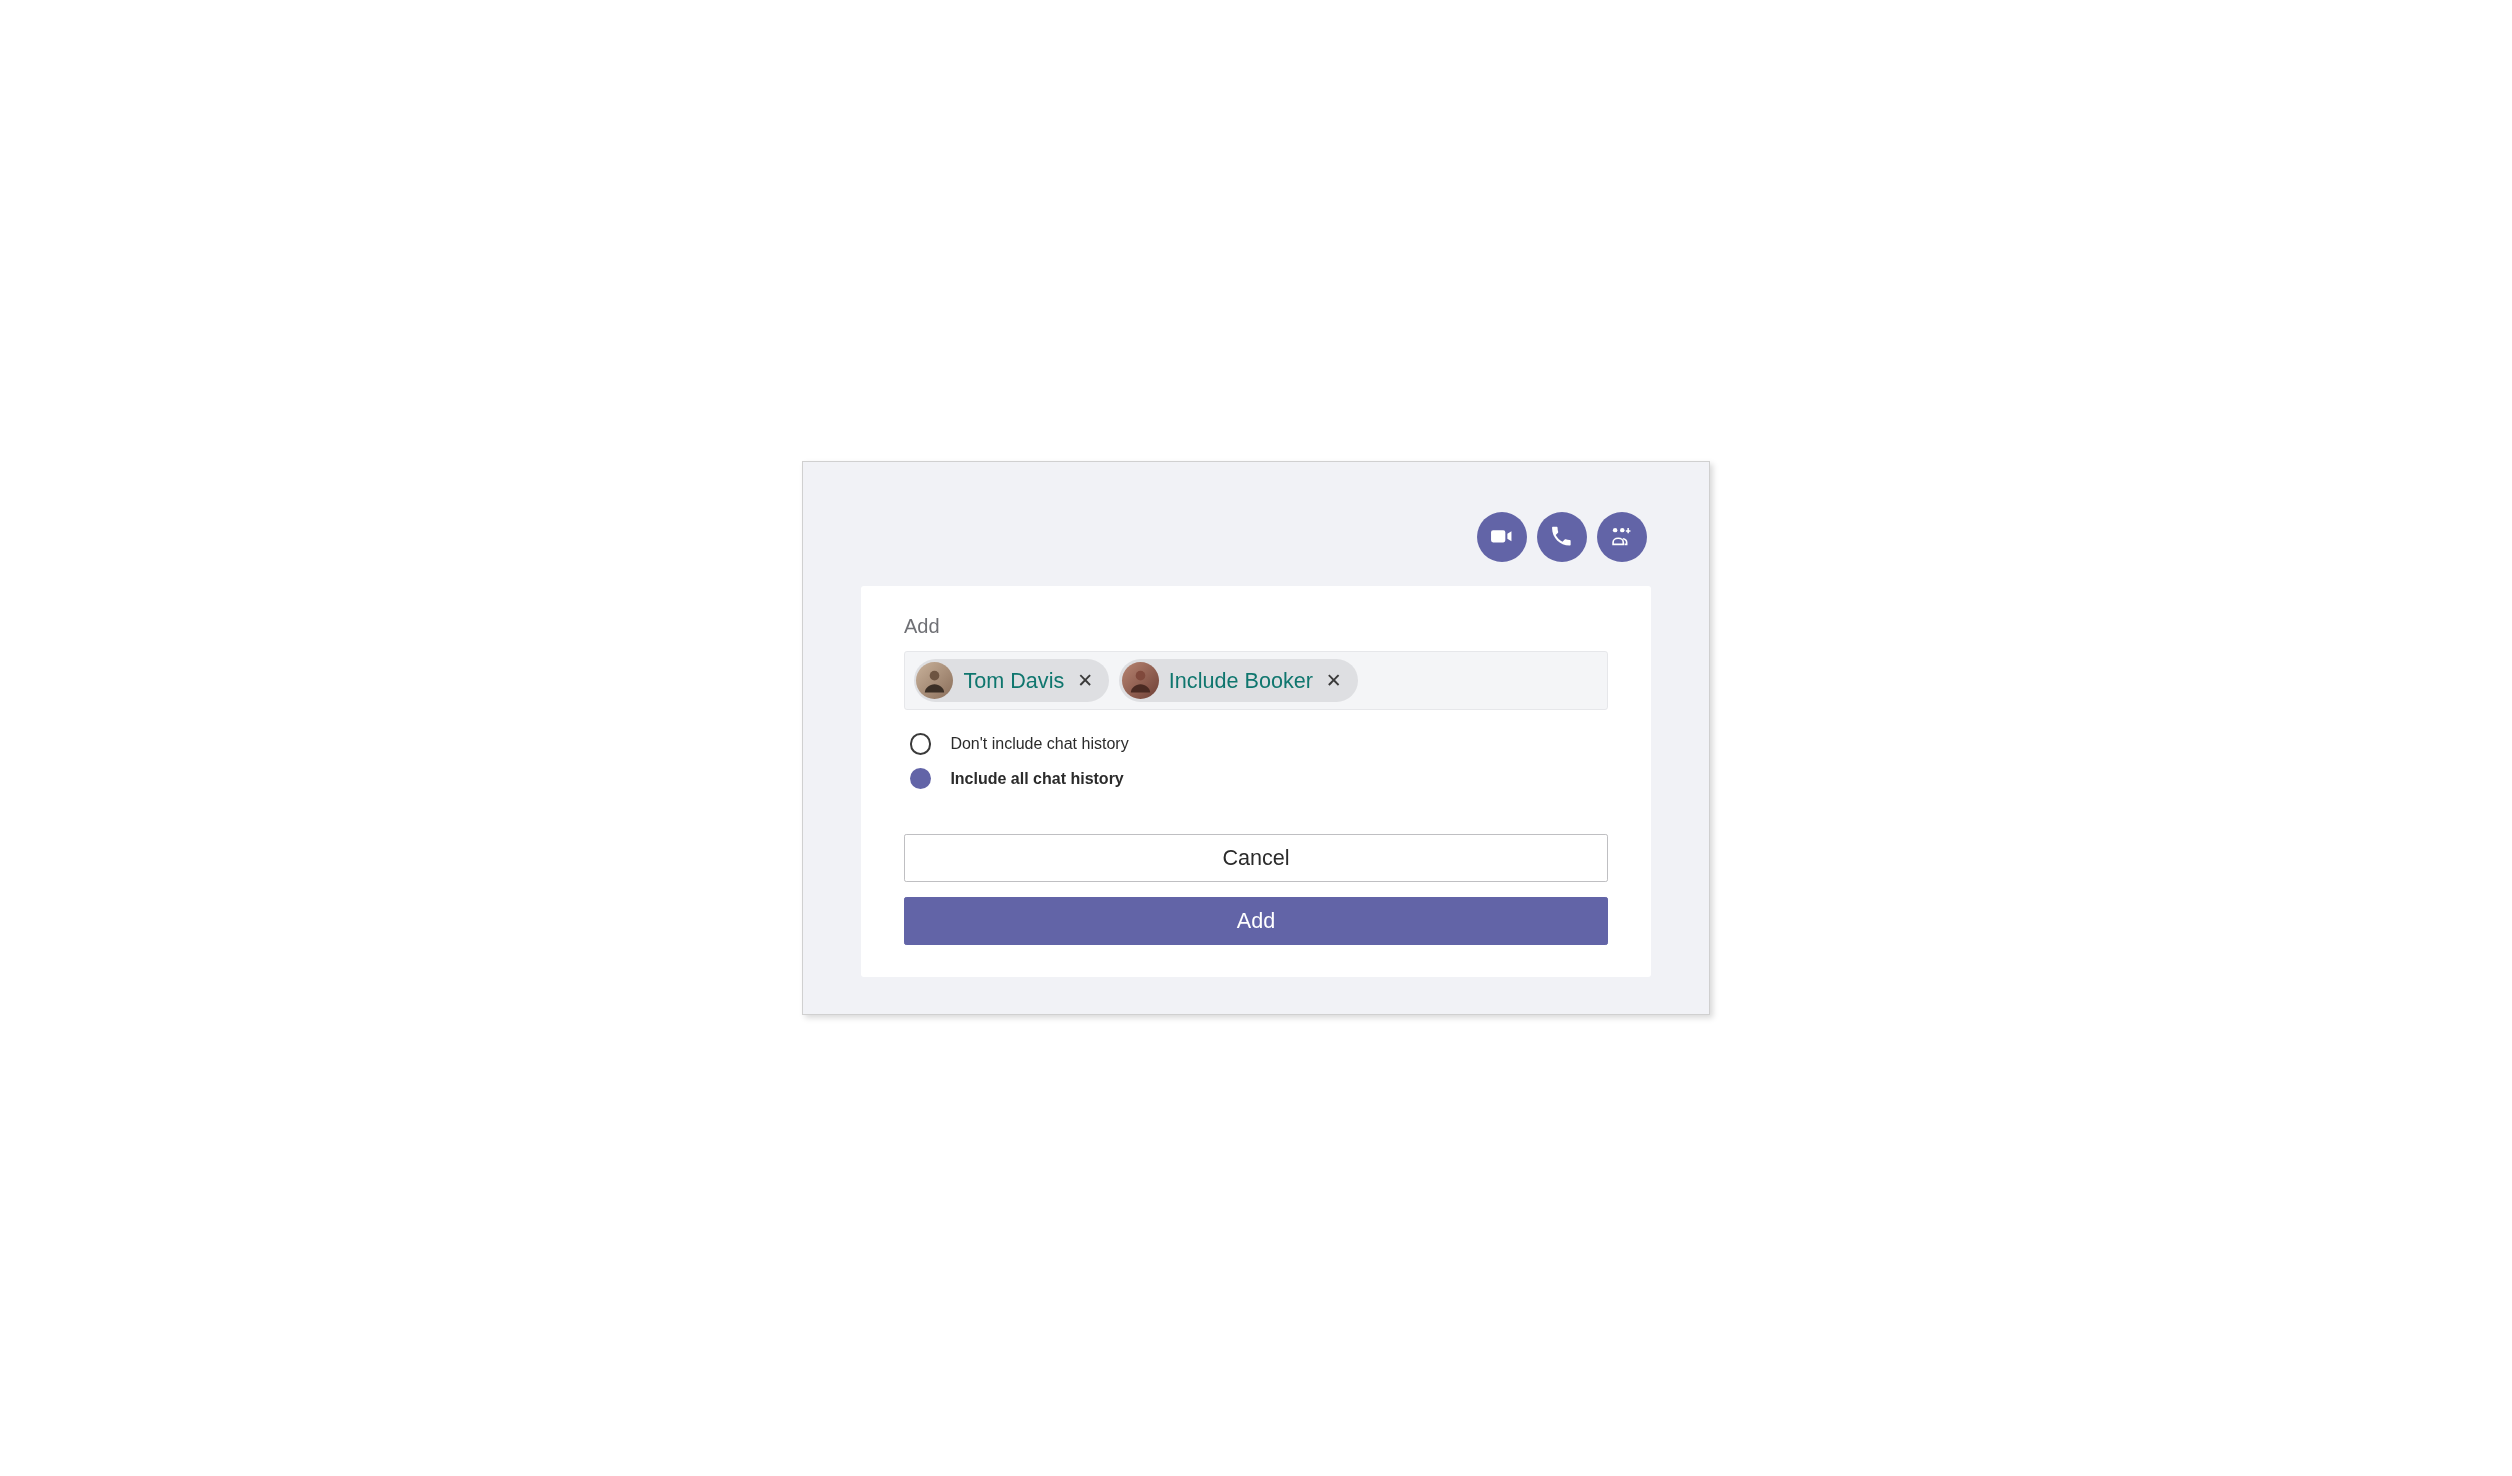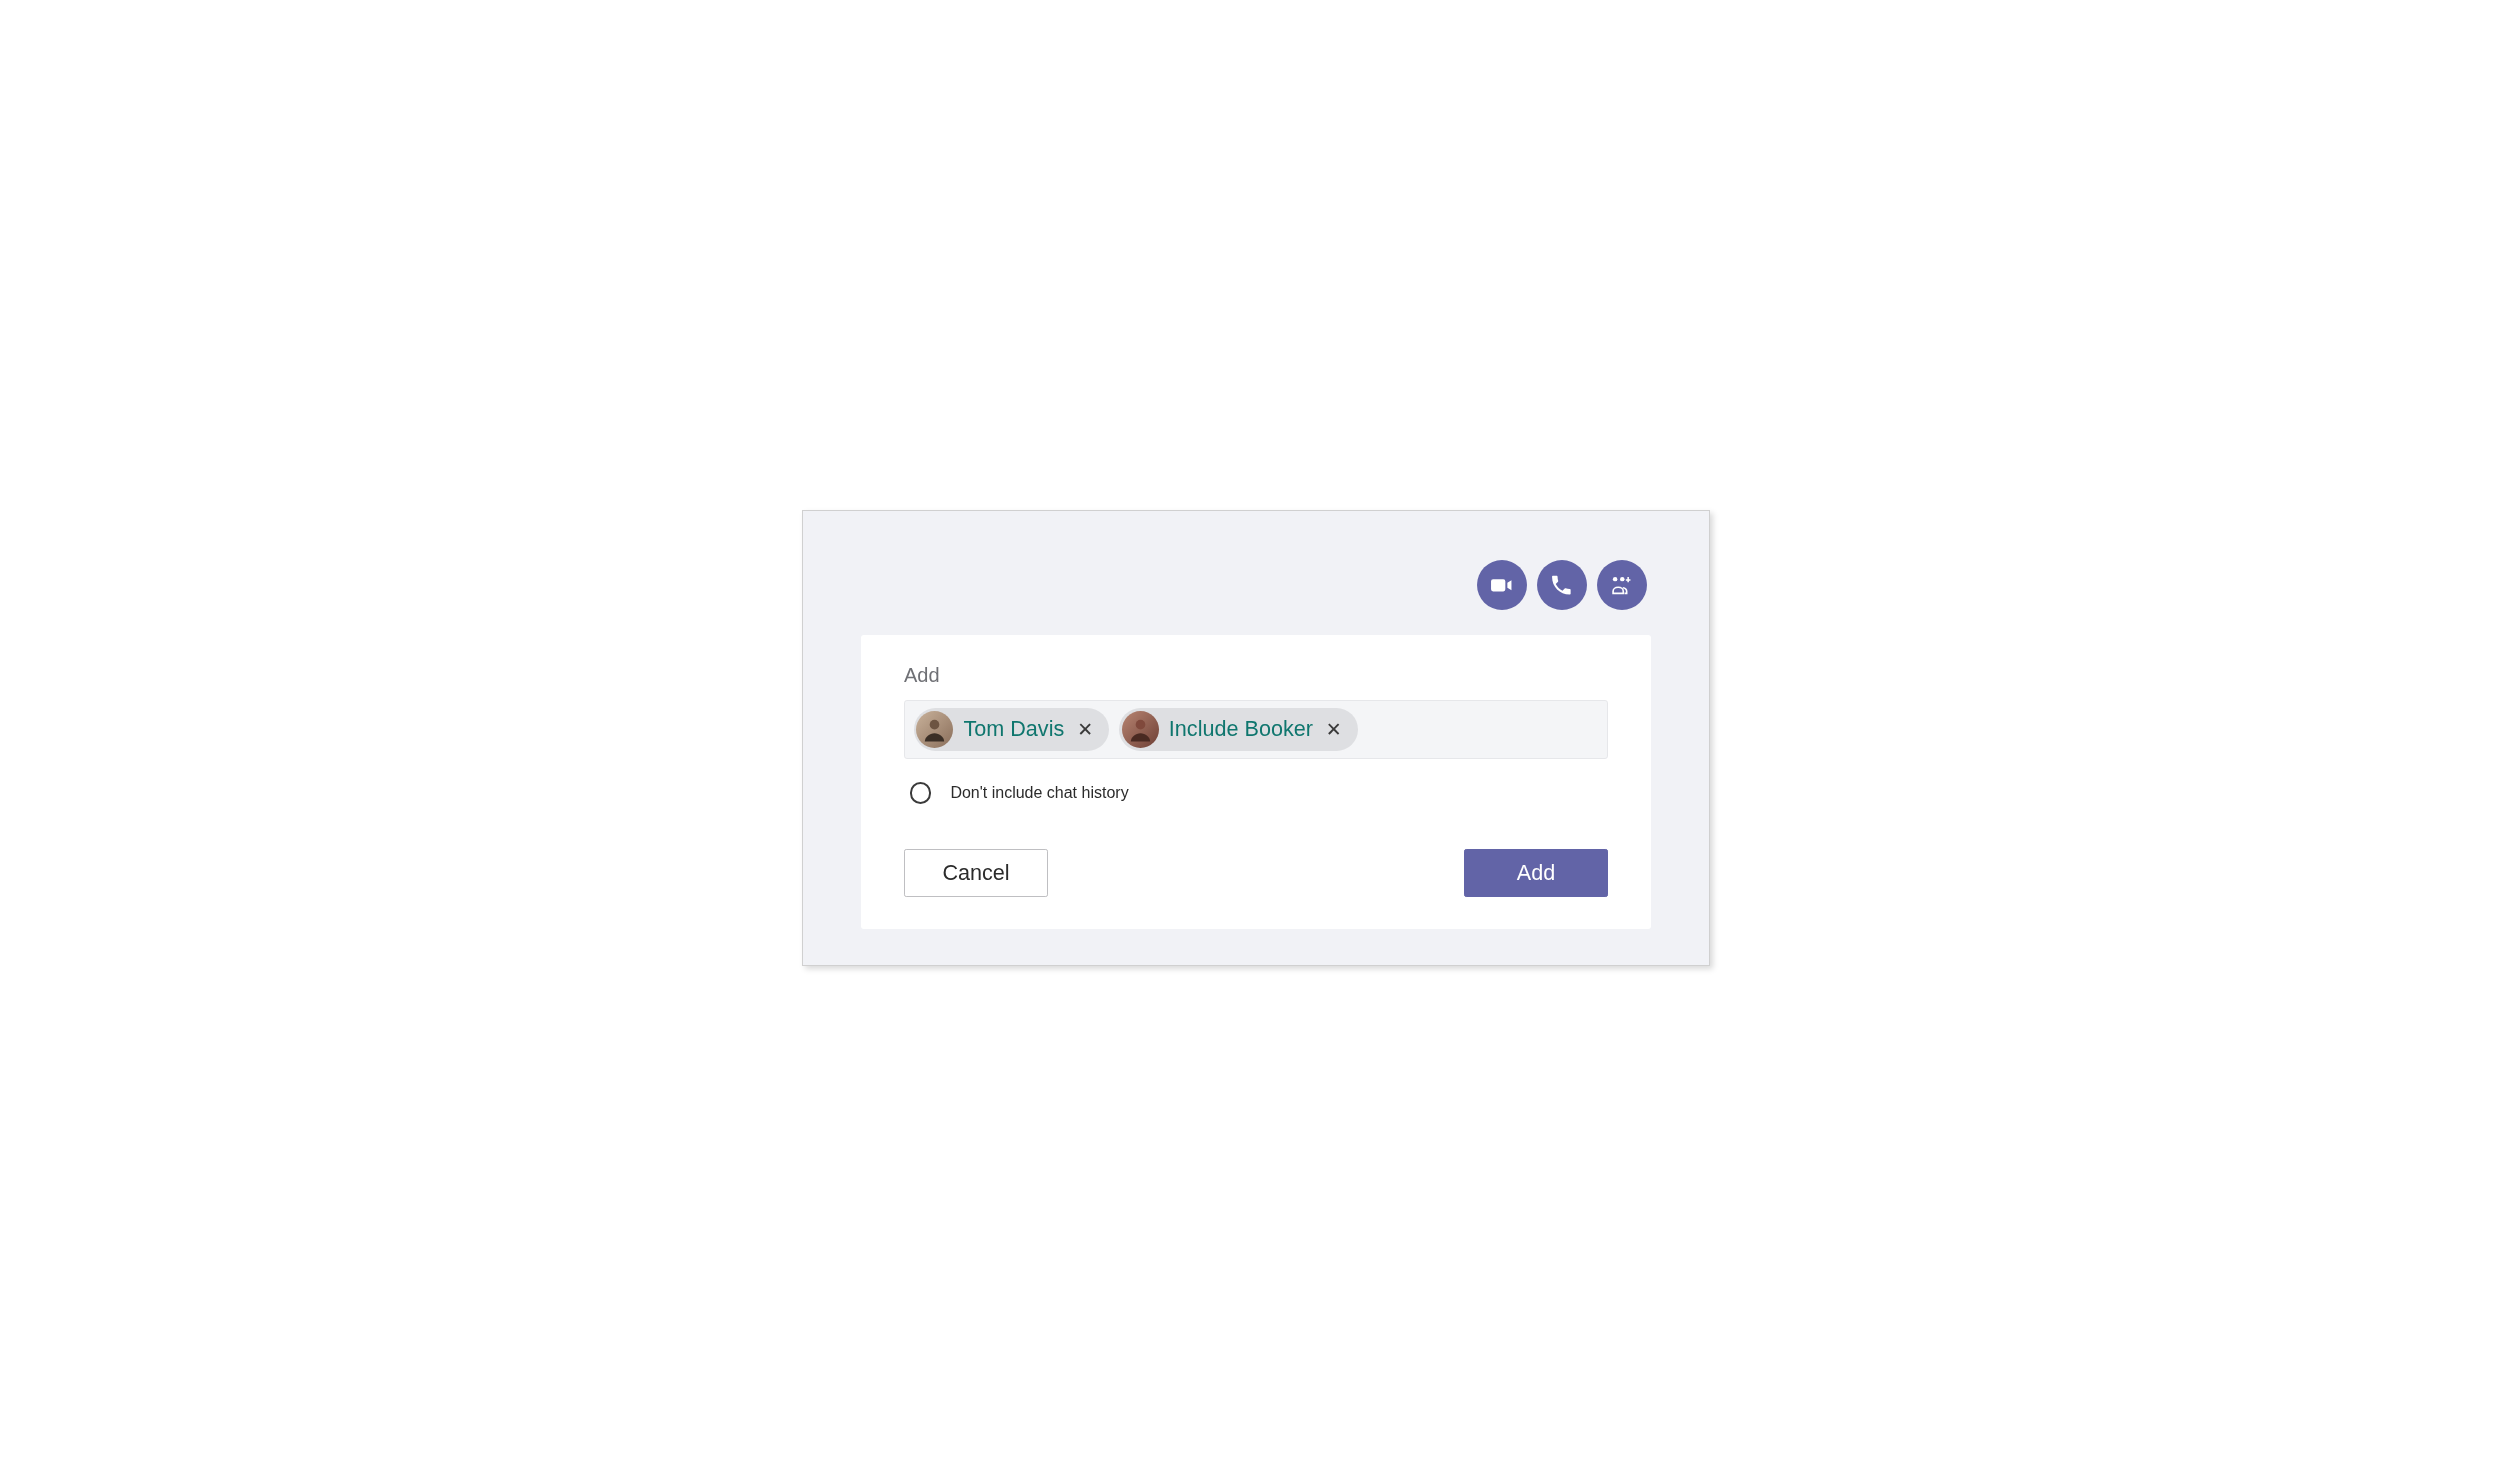--- a/index.html
+++ b/index.html
@@ -146,22 +146,23 @@
     .days-input {
       background: #f4f5f7;
       border-radius: 2.9px;
       padding: 2.9px 8.6px;
       font-size: 20px;
       color: #2b2b2b;
       margin-left: 4.3px;
     }
     .buttons {
       display: flex;
-      justify-content: space-between;
+      justify-content: center;
       gap: 15px;
+      flex-direction: column;
     }
     .btn {
       min-width: 144px;
       padding: 10px 29px;
       font-size: 21.6px;
       border-radius: 2.2px;
       cursor: pointer;
       text-align: center;
       font-weight: 400;
     }
@@ -228,20 +229,24 @@
           <span class="chip-name">Include Booker</span>
           <span class="chip-close">✕</span>
         </div>
       </div>
 
       <div class="options">
         <div class="option-row">
           <div class="radio"></div>
           <span class="option-label">Don't include chat history</span>
         </div>
+        <div class="option-row selected">
+          <div class="radio selected"></div>
+          <span class="option-label">Include all chat history</span>
+        </div>
       </div>
 
       <div class="buttons">
         <div class="btn btn-secondary">Cancel</div>
         <div class="btn btn-primary">Add</div>
       </div>
     </div>
 
   </div>
 </div>

